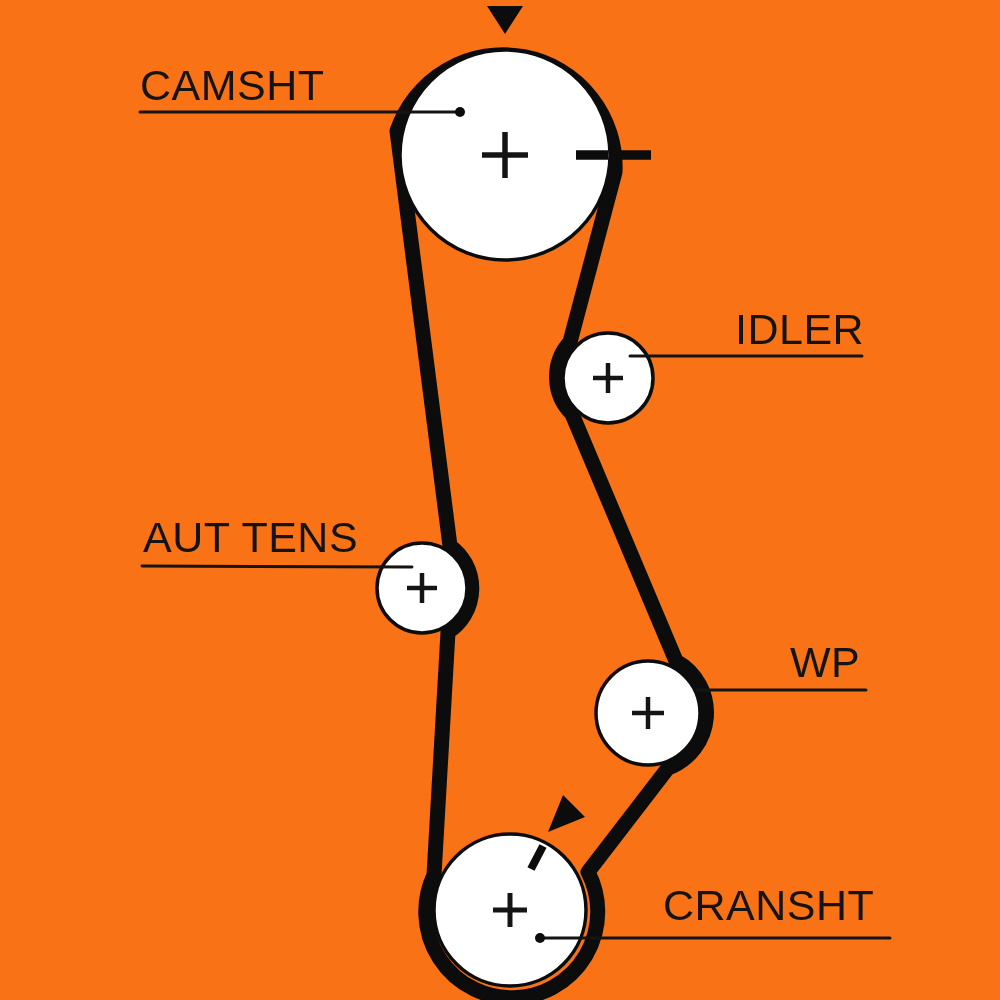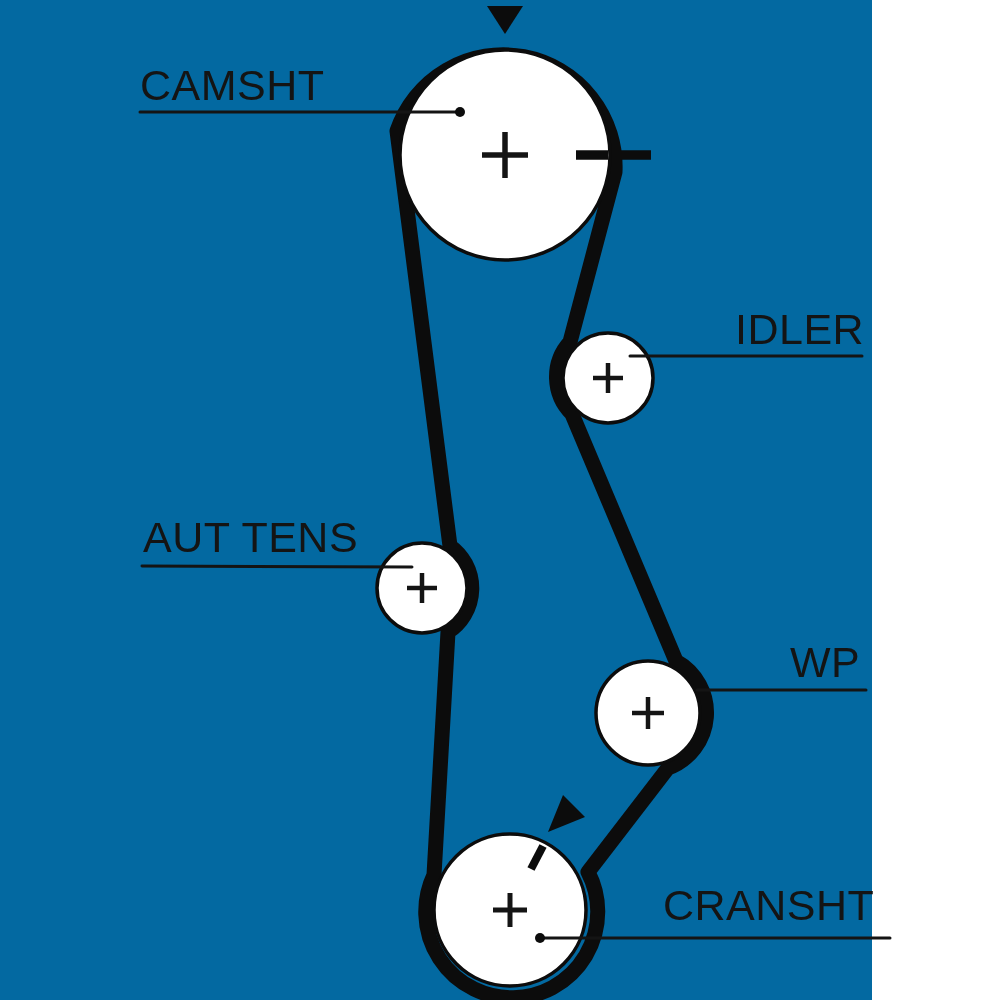--- a/index.html
+++ b/index.html
@@ -1,17 +1,17 @@
 <!DOCTYPE html>
 <html><head>
 <meta charset="utf-8">
 <style>
   html,body{margin:0;padding:0;background:#ffffff;}
   body{width:1000px;height:1000px;overflow:hidden;}
-  .stage{position:relative;width:872px;height:1000px;background:#0369a1;}
+  .stage{position:relative;width:1000px;height:1000px;background:#f97316;}
   svg{display:block;}
   .label{
     font-family:"Liberation Sans", sans-serif;
     font-size:43px;
     fill:#141414;
     letter-spacing:0.5px;
   }
   .belt{fill:none;stroke:#0c0c0c;stroke-width:15;stroke-linejoin:round;stroke-linecap:round;}
   .pulley{fill:#ffffff;stroke:#0c0c0c;stroke-width:3.5;}
   .leader{stroke:#141414;stroke-width:3;stroke-linecap:round;fill:none;}

